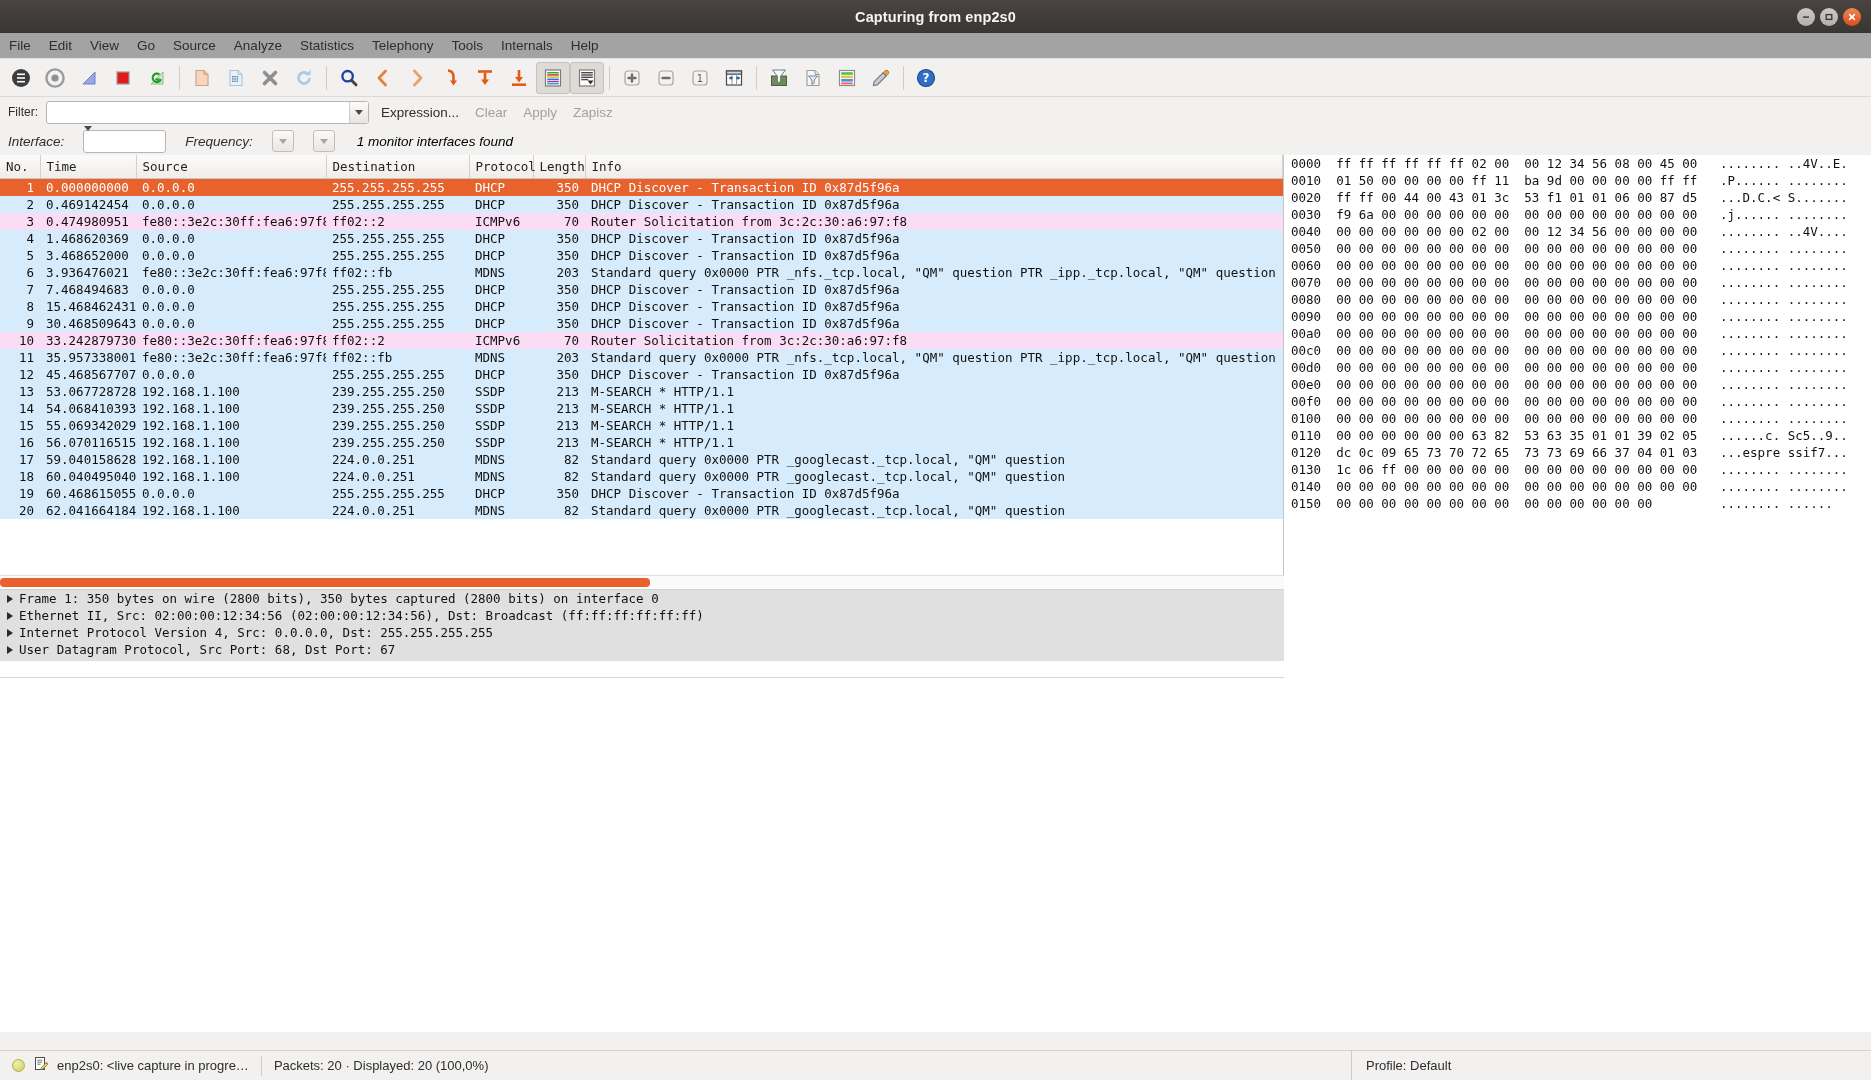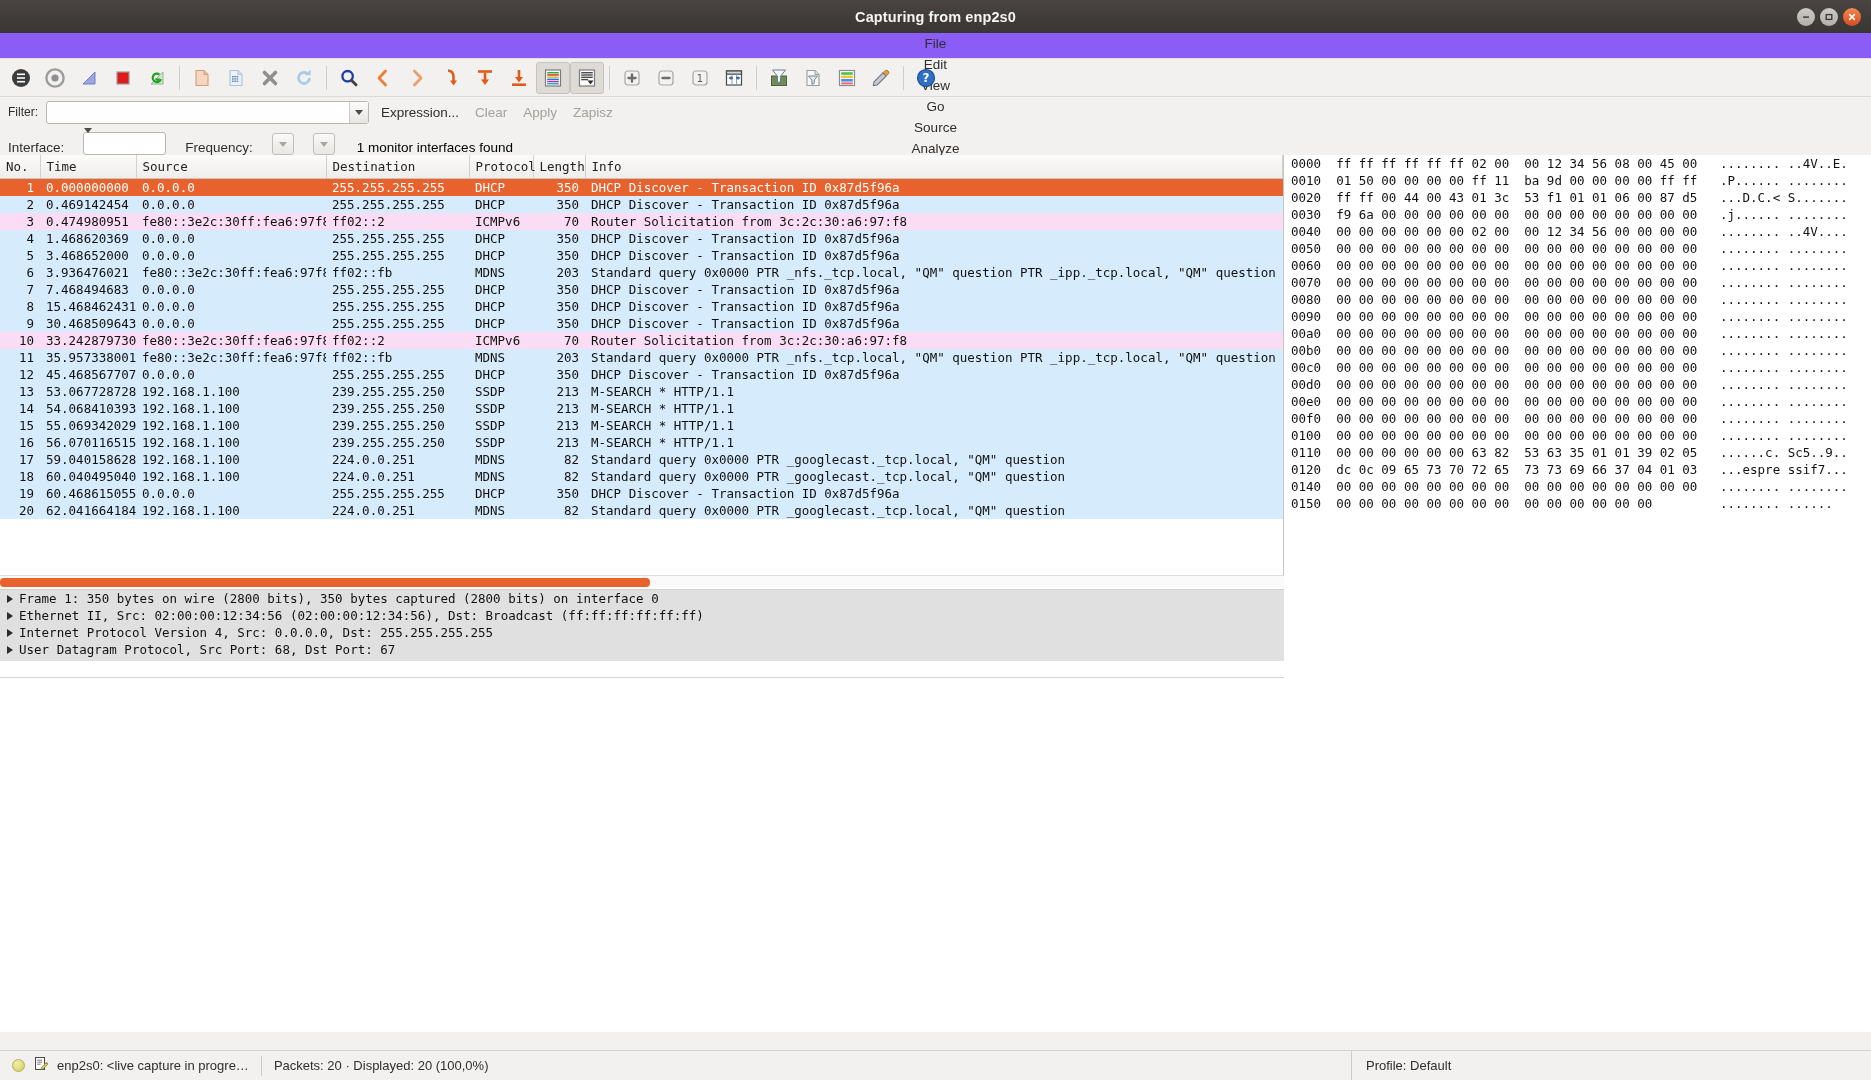--- a/index.html
+++ b/index.html
@@ -26,23 +26,23 @@
   .wbtn { width: 18px; height: 18px; border-radius: 50%;
           display: flex; align-items: center; justify-content: center;
           font-size: 11px; color: #3a3633; }
   .wbtn.min { background: linear-gradient(180deg,#cdc9c5,#b3aea9); }
   .wbtn.max { background: linear-gradient(180deg,#cdc9c5,#b3aea9); }
   .wbtn.close { background: linear-gradient(180deg,#f08a52,#d74b1f); color:#fff; }
   .wbtn svg { display:block; }
 
   
   .menubar {
-    height: 26px; background: #8b5cf6;
+    height: 26px; background: #a3a3a3;
     display: flex; align-items: center;
-    border-bottom: 1px solid #e3e0dd; flex-direction: column;
+    border-bottom: 1px solid #e3e0dd;
   }
   .menuitem {
     padding: 3px 9px; font-size: 13.5px; color: #2e2e2e; cursor: default;
   }
 
   
   .toolbar {
     height: 38px; background: #f2f1f0; display: flex; align-items: center;
     padding: 0 4px; gap: 0px; border-bottom: 1px solid #dcd9d6;
   }
@@ -70,22 +70,23 @@
     position: absolute; right: 0; top: 0;
   }
   .caret-dn { width:0;height:0;border-left:4px solid transparent;border-right:4px solid transparent;border-top:5px solid #4a4a4a; }
   .caret-dn.dim { border-top-color:#a9a5a0; }
   #filter-input { width: 323px; }
   .linkbtn { font-size: 13.5px; color: #2e2e2e; padding: 2px 4px; }
   .linkbtn.disabled { color: #a5a19c; }
 
   
   .ifacerow {
-    height: 28px; display: flex; align-items: flex-end; padding: 0 8px; gap: 19px;
+    height: 28px; display: flex; align-items: center; padding: 0 8px; gap: 19px;
     background: #f2f1f0;
+    font-style: italic;
   }
   .ifacerow .lbl { font-size: 13.5px; color: #2e2e2e; }
   .iface-combo { width: 83px; height: 23px; background: #fff; border:1px solid #b9b5b0; border-radius:3px; position:relative;}
   .mini-combo {
     width: 22px; height: 22px; border: 1px solid #c2beb9; border-radius: 3px;
     background: linear-gradient(180deg,#fbfafa,#e9e6e3);
     display: flex; align-items: center; justify-content: center;
   }
   .iface-msg { font-size: 13.5px; color: #000000; margin-left: 3px; }
 
@@ -687,28 +688,28 @@
       <div class="hexline">0010  01 50 00 00 00 00 ff 11  ba 9d 00 00 00 00 ff ff   .P...... ........</div>
       <div class="hexline">0020  ff ff 00 44 00 43 01 3c  53 f1 01 01 06 00 87 d5   ...D.C.&lt; S.......</div>
       <div class="hexline">0030  f9 6a 00 00 00 00 00 00  00 00 00 00 00 00 00 00   .j...... ........</div>
       <div class="hexline">0040  00 00 00 00 00 00 02 00  00 12 34 56 00 00 00 00   ........ ..4V....</div>
       <div class="hexline">0050  00 00 00 00 00 00 00 00  00 00 00 00 00 00 00 00   ........ ........</div>
       <div class="hexline">0060  00 00 00 00 00 00 00 00  00 00 00 00 00 00 00 00   ........ ........</div>
       <div class="hexline">0070  00 00 00 00 00 00 00 00  00 00 00 00 00 00 00 00   ........ ........</div>
       <div class="hexline">0080  00 00 00 00 00 00 00 00  00 00 00 00 00 00 00 00   ........ ........</div>
       <div class="hexline">0090  00 00 00 00 00 00 00 00  00 00 00 00 00 00 00 00   ........ ........</div>
       <div class="hexline">00a0  00 00 00 00 00 00 00 00  00 00 00 00 00 00 00 00   ........ ........</div>
-      <div class="hexline">00b0  00 00 00 00 00 00 00 00  00 00 00 00 00 00 00 00   ........ ........</div>
       <div class="hexline">00c0  00 00 00 00 00 00 00 00  00 00 00 00 00 00 00 00   ........ ........</div>
       <div class="hexline">00d0  00 00 00 00 00 00 00 00  00 00 00 00 00 00 00 00   ........ ........</div>
       <div class="hexline">00e0  00 00 00 00 00 00 00 00  00 00 00 00 00 00 00 00   ........ ........</div>
       <div class="hexline">00f0  00 00 00 00 00 00 00 00  00 00 00 00 00 00 00 00   ........ ........</div>
       <div class="hexline">0100  00 00 00 00 00 00 00 00  00 00 00 00 00 00 00 00   ........ ........</div>
       <div class="hexline">0110  00 00 00 00 00 00 63 82  53 63 35 01 01 39 02 05   ......c. Sc5..9..</div>
       <div class="hexline">0120  dc 0c 09 65 73 70 72 65  73 73 69 66 37 04 01 03   ...espre ssif7...</div>
+      <div class="hexline">0130  1c 06 ff 00 00 00 00 00  00 00 00 00 00 00 00 00   ........ ........</div>
       <div class="hexline">0140  00 00 00 00 00 00 00 00  00 00 00 00 00 00 00 00   ........ ........</div>
       <div class="hexline">0150  00 00 00 00 00 00 00 00  00 00 00 00 00 00         ........ ......</div>
     </div>
 </div>
 
 <div class="statusbar">
   <div class="sb-seg">
     <span class="led"></span>
     <span>
       <svg width="16" height="16" viewBox="0 0 16 16">

